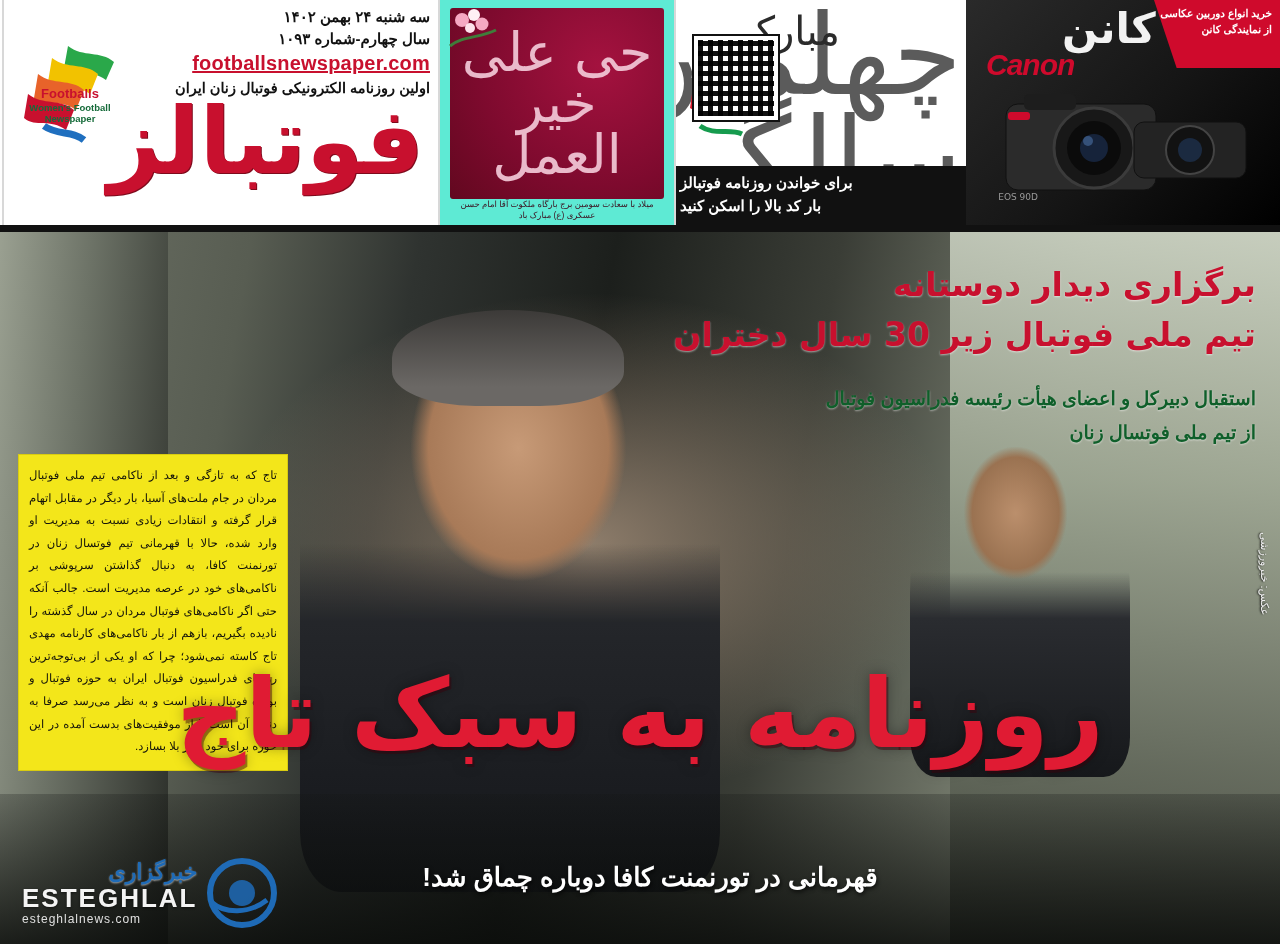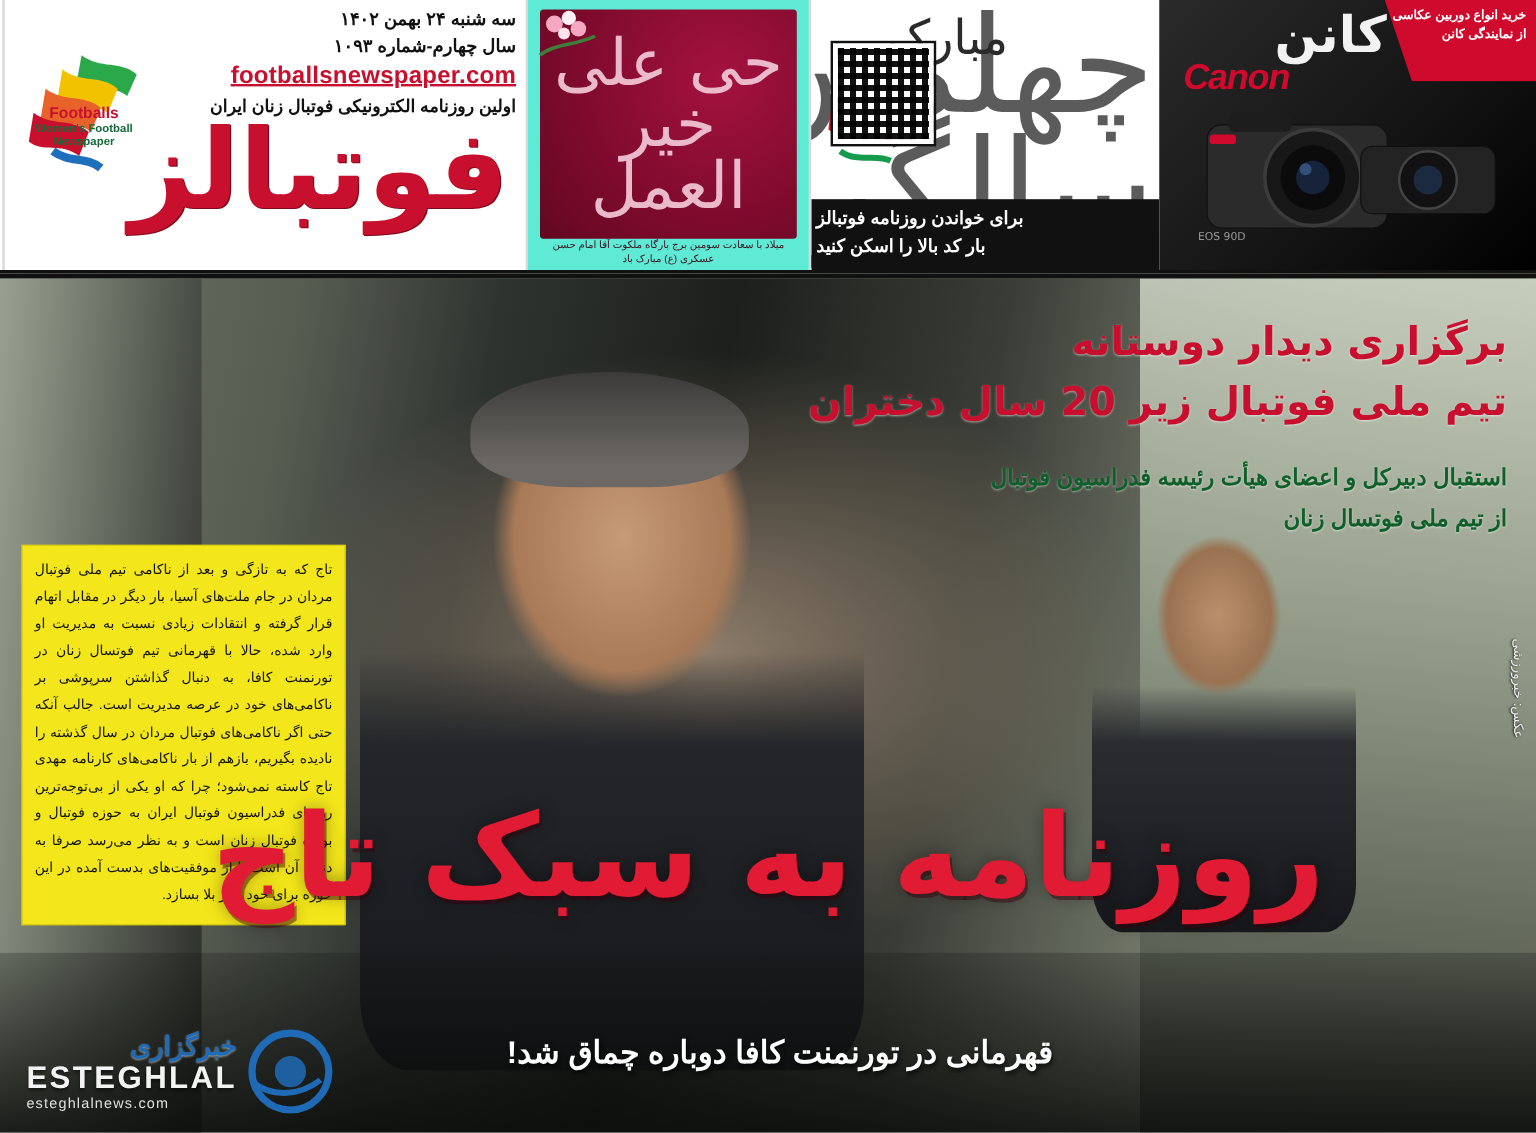--- a/index.html
+++ b/index.html
@@ -530,21 +530,21 @@
       <div class="pillar"></div>
       <div class="window-right"></div>
       <div class="man-second"></div>
       <div class="man-main"></div>
       <div class="man-hair"></div>
       <div class="dash"></div>
     </div>
 
     <div class="overline">
       <div class="l1">برگزاری دیدار دوستانه</div>
-      <div class="l2">تیم ملی فوتبال زیر 20 سال دختران</div>
+      <div class="l2">تیم ملی فوتبال زیر 30 سال دختران</div>
     </div>
 
     <div class="subline">
       <div>استقبال دبیرکل و اعضای هیأت رئیسه فدراسیون فوتبال</div>
       <div>از تیم ملی فوتسال زنان</div>
     </div>
 
     <div class="yellow-box">تاج که به تازگی و بعد از ناکامی تیم ملی فوتبال مردان در جام ملت‌های آسیا، بار دیگر در مقابل اتهام قرار گرفته و انتقادات زیادی نسبت به مدیریت او وارد شده، حالا با قهرمانی تیم فوتسال زنان در تورنمنت کافا، به دنبال گذاشتن سرپوشی بر ناکامی‌های خود در عرصه مدیریت است. جالب آنکه حتی اگر ناکامی‌های فوتبال مردان در سال گذشته را نادیده بگیریم، بازهم از بار ناکامی‌های کارنامه مهدی تاج کاسته نمی‌شود؛ چرا که او یکی از بی‌توجه‌ترین روسای فدراسیون فوتبال ایران به حوزه فوتبال و بویژه فوتبال زنان است و به نظر می‌رسد صرفا به دنبال آن است تا از موفقیت‌های بدست آمده در این حوزه برای خود سپر بلا بسازد.</div>
 
     <div class="main-headline">روزنامه به سبک تاج</div>

